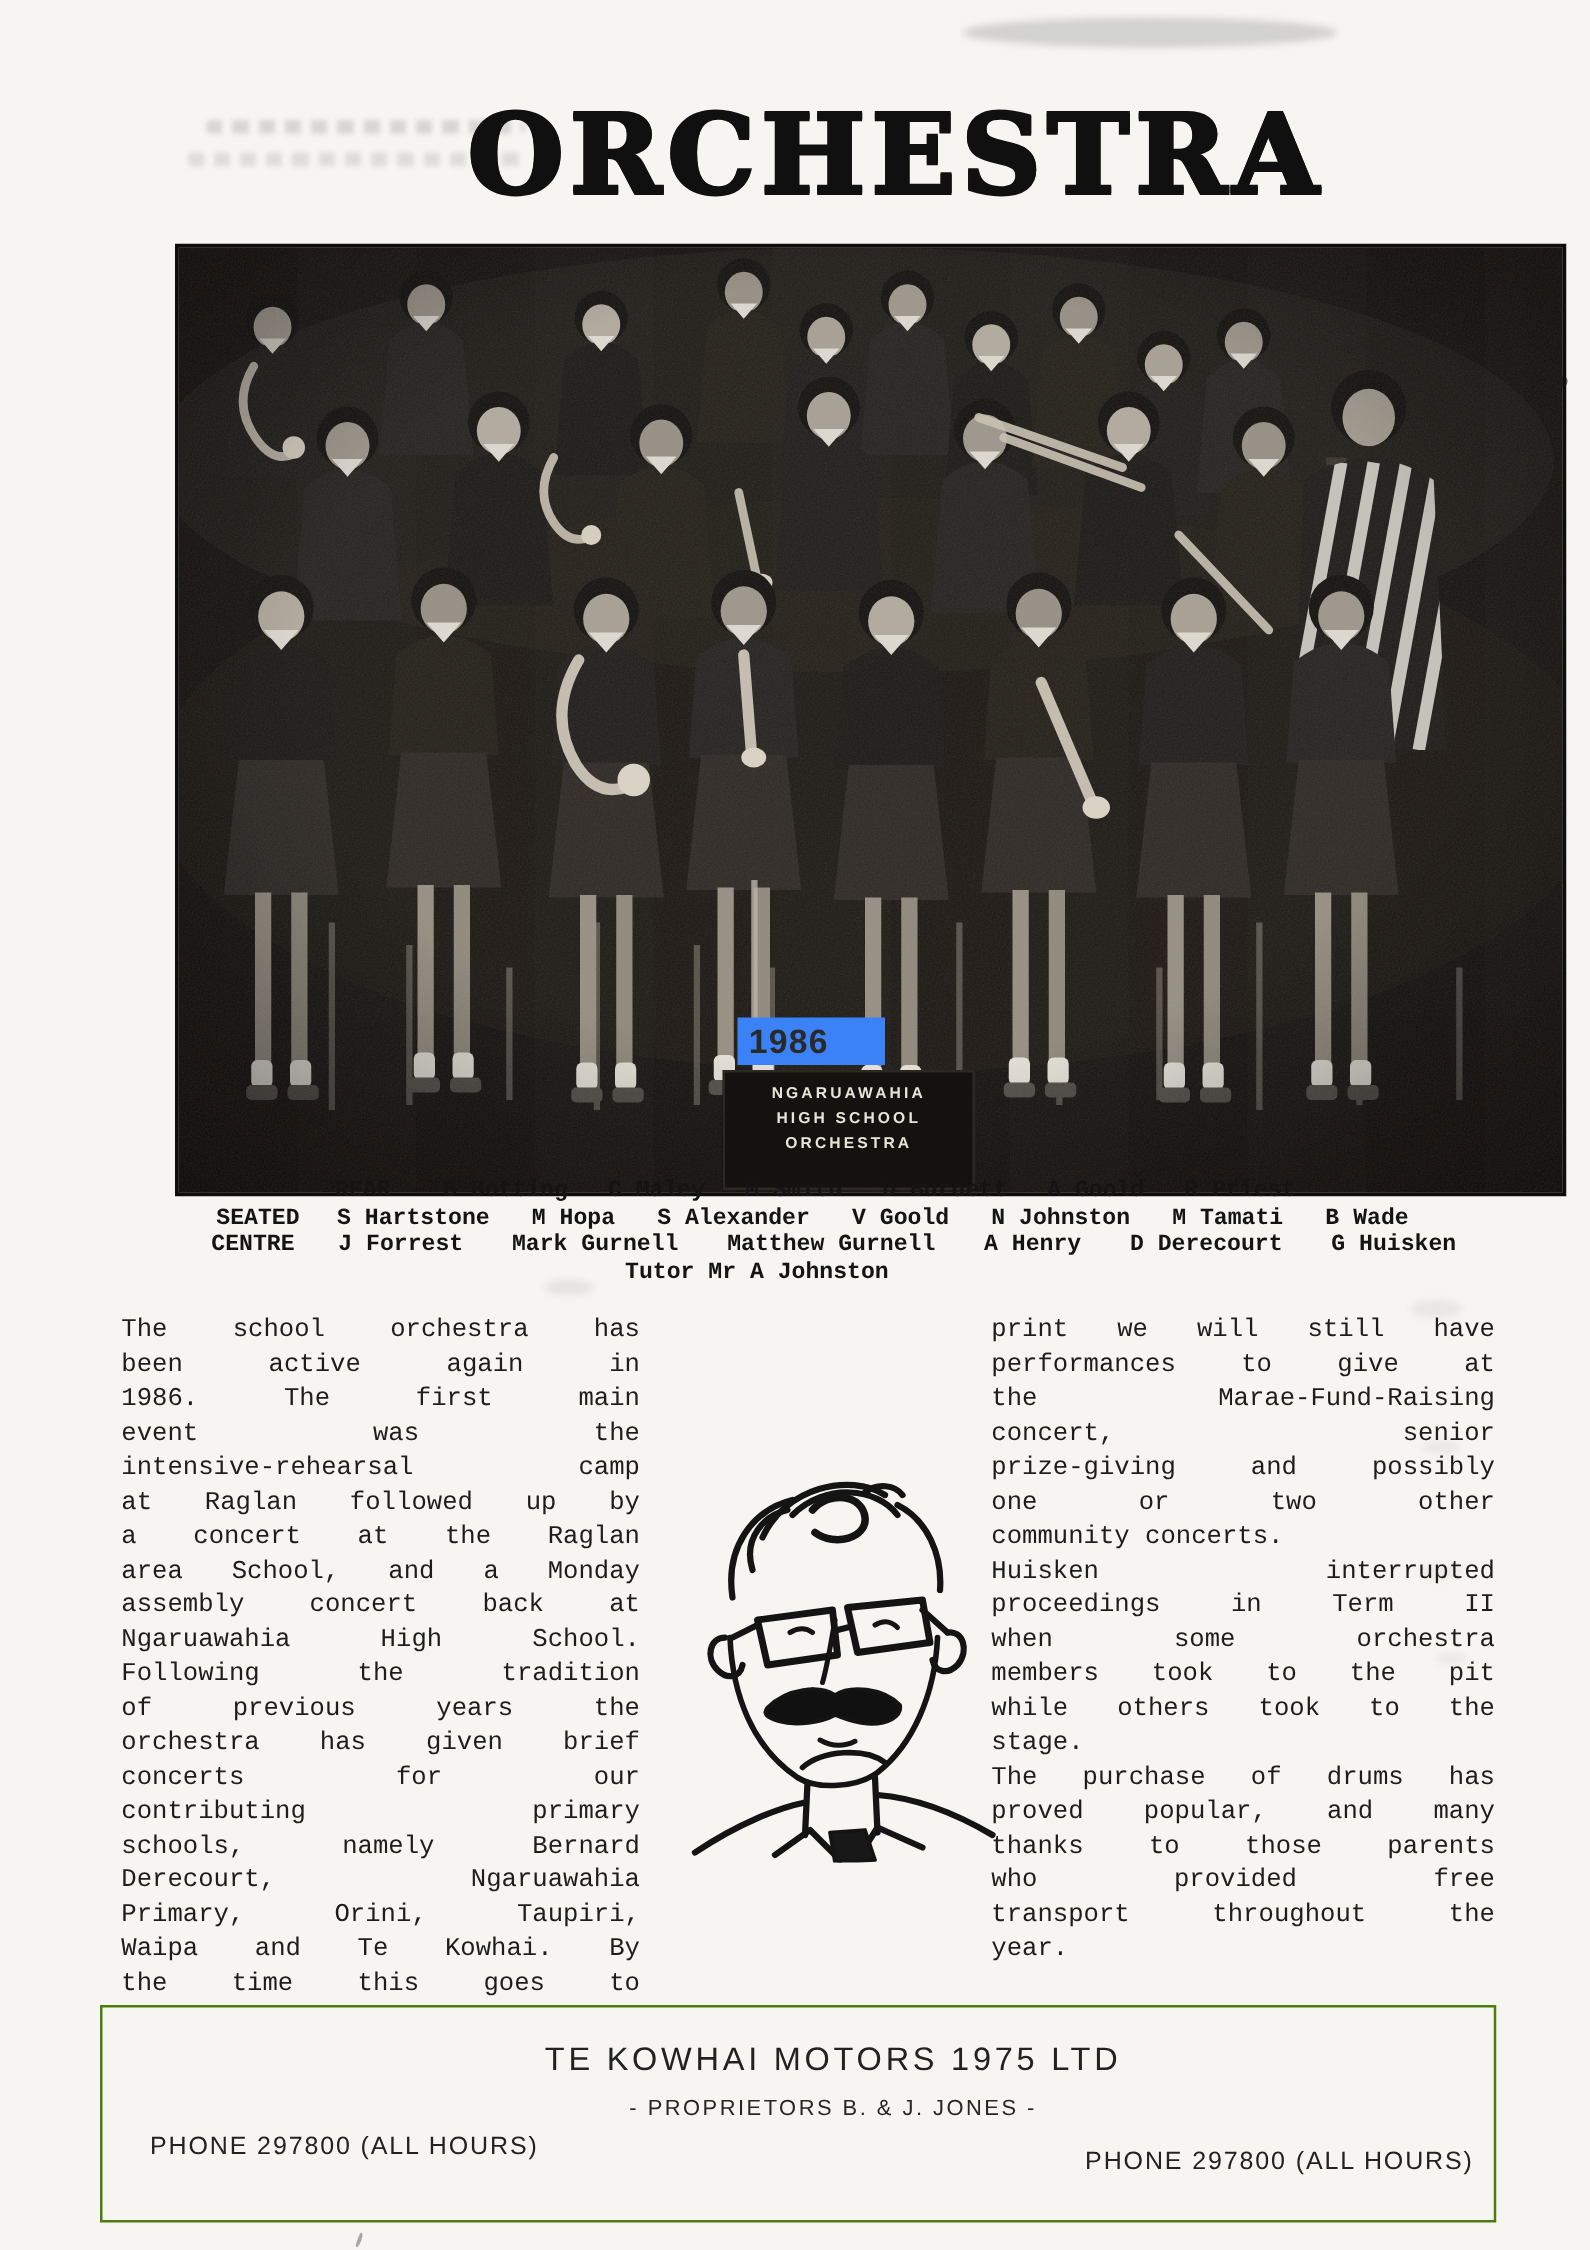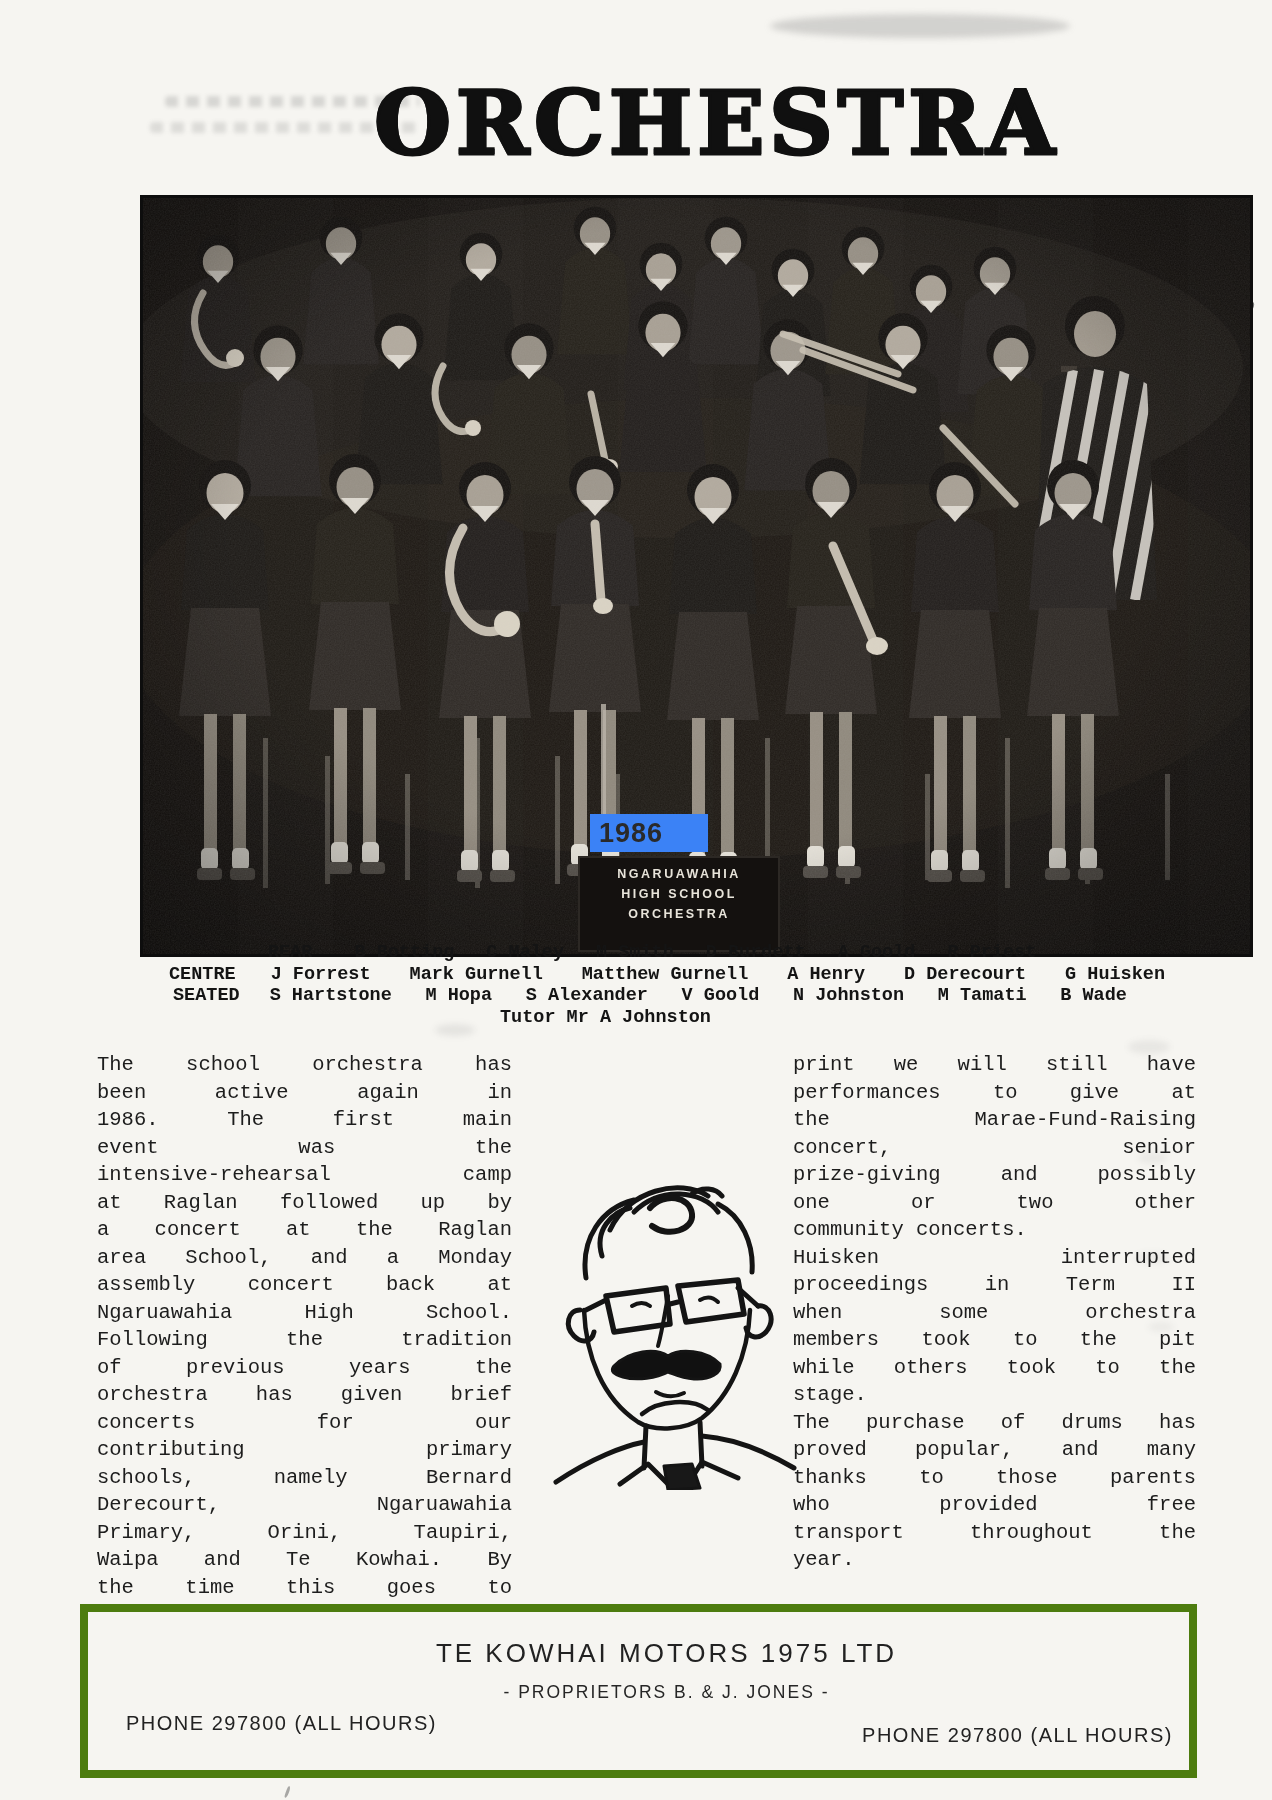--- a/index.html
+++ b/index.html
@@ -53,21 +53,21 @@
   .col-left{left:97px;width:415px;}
   .col-right{left:793px;width:403px;}
   .tline{line-height:27.5px;text-align:justify;text-align-last:justify;height:27.5px;
     white-space:nowrap;}
   .tline.nj{text-align-last:left;}
 
   
   .cartoon{position:absolute;left:550px;top:1160px;}
 
   
-  .ad{position:absolute;left:80px;top:1604px;width:1117px;height:174px;border:8px solid #4d7c0f;
+  .ad{position:absolute;left:80px;top:1604px;width:1117px;height:174px;border:2px solid #4d7c0f;
     box-sizing:border-box;background:#f6f5f1;}
   .ad-company{position:absolute;left:0;right:0;top:26px;text-align:center;transform:translateX(28px);
     font-size:26px;letter-spacing:3px;color:#222;font-weight:400;}
   .ad-props{position:absolute;left:0;right:0;top:70px;text-align:center;transform:translateX(28px);
     font-size:17.5px;letter-spacing:2px;color:#262626;}
   .ad-phone{position:absolute;font-size:20px;letter-spacing:1.5px;color:#222;}
   .ad-phone.pl{left:38px;top:100px;}
   .ad-phone.pr{right:16px;top:112px;}
 </style>
 </head>
@@ -325,41 +325,41 @@
     <span class="cap-label">REAR</span>
     <span class="cap-names">
         <span class="cap-name">B Botting</span>
         <span class="cap-name">C Maley</span>
         <span class="cap-name">M Smith</span>
         <span class="cap-name">D Burdett</span>
         <span class="cap-name">A Goold</span>
         <span class="cap-name">R Priest</span>
       </span>
   </div>
-  <div class="cap-row r2">
-    <span class="cap-label">CENTRE</span>
-    <span class="cap-names">
-        <span class="cap-name">J Forrest</span>
-        <span class="cap-name">Mark Gurnell</span>
-        <span class="cap-name">Matthew Gurnell</span>
-        <span class="cap-name">A Henry</span>
-        <span class="cap-name">D Derecourt</span>
-        <span class="cap-name">G Huisken</span>
-      </span>
-  </div>
   <div class="cap-row r3">
     <span class="cap-label">SEATED</span>
     <span class="cap-names">
         <span class="cap-name">S Hartstone</span>
         <span class="cap-name">M Hopa</span>
         <span class="cap-name">S Alexander</span>
         <span class="cap-name">V Goold</span>
         <span class="cap-name">N Johnston</span>
         <span class="cap-name">M Tamati</span>
         <span class="cap-name">B Wade</span>
+      </span>
+  </div>
+  <div class="cap-row r2">
+    <span class="cap-label">CENTRE</span>
+    <span class="cap-names">
+        <span class="cap-name">J Forrest</span>
+        <span class="cap-name">Mark Gurnell</span>
+        <span class="cap-name">Matthew Gurnell</span>
+        <span class="cap-name">A Henry</span>
+        <span class="cap-name">D Derecourt</span>
+        <span class="cap-name">G Huisken</span>
       </span>
   </div>
   <div class="cap-tutor">Tutor Mr A Johnston</div>
 </div>
 
 <div class="col col-left">
     <div class="tline">The school orchestra has</div>
     <div class="tline">been active again in</div>
     <div class="tline">1986. The first main</div>
     <div class="tline">event was the</div>

